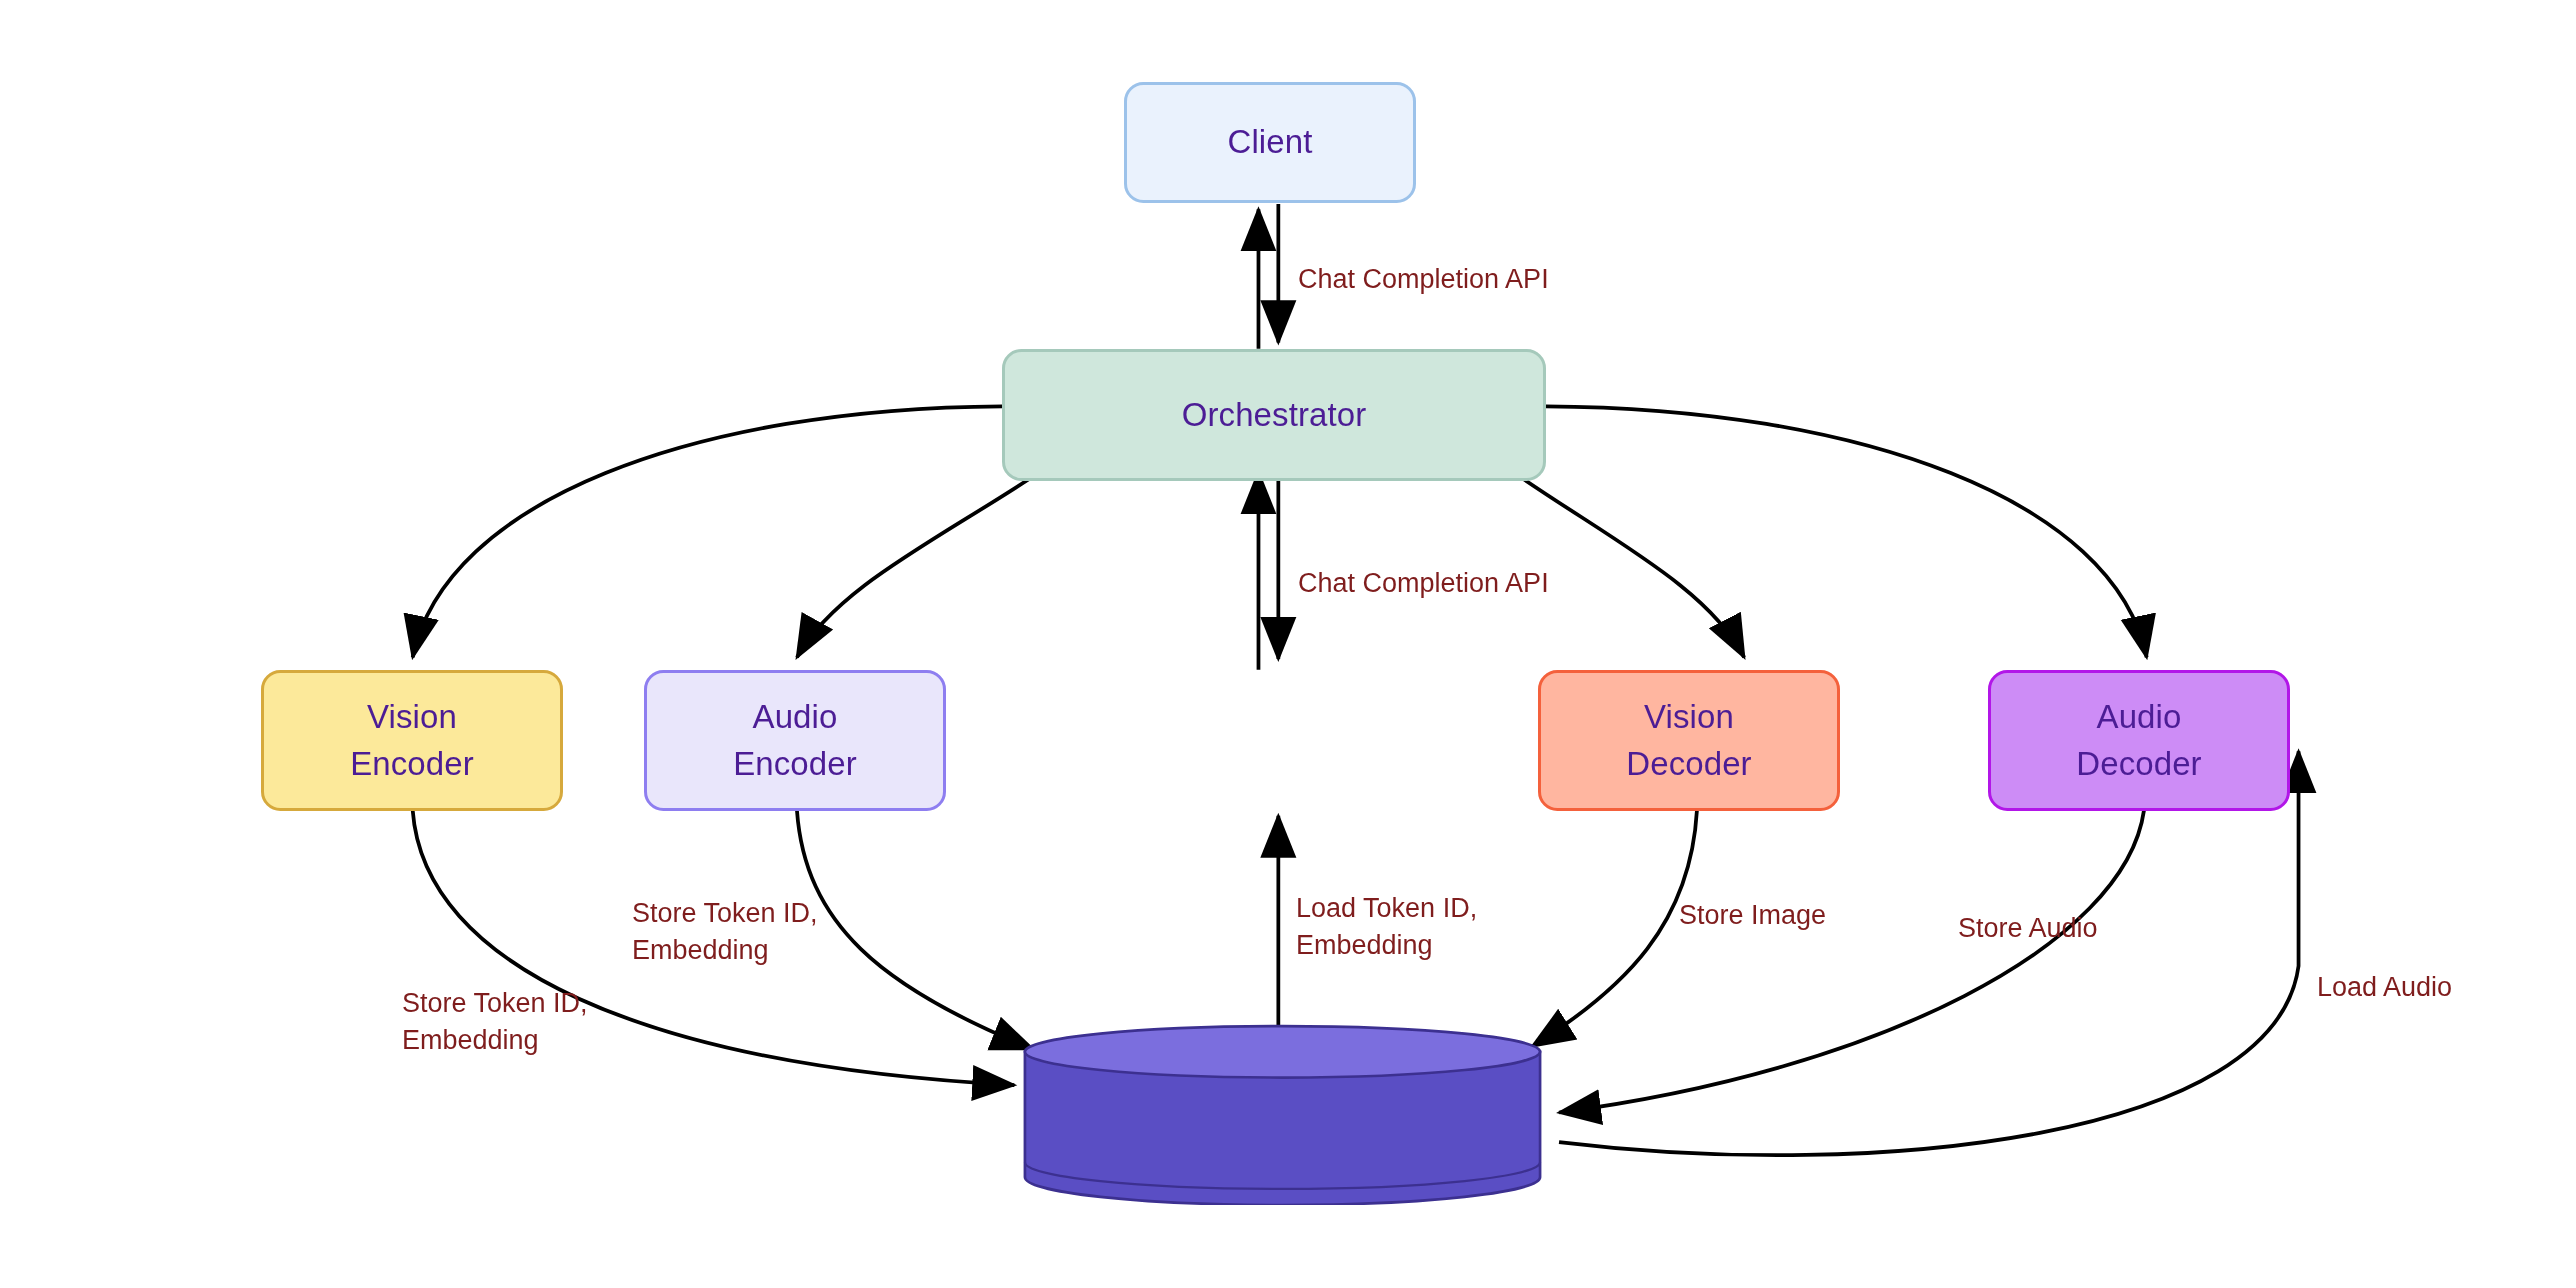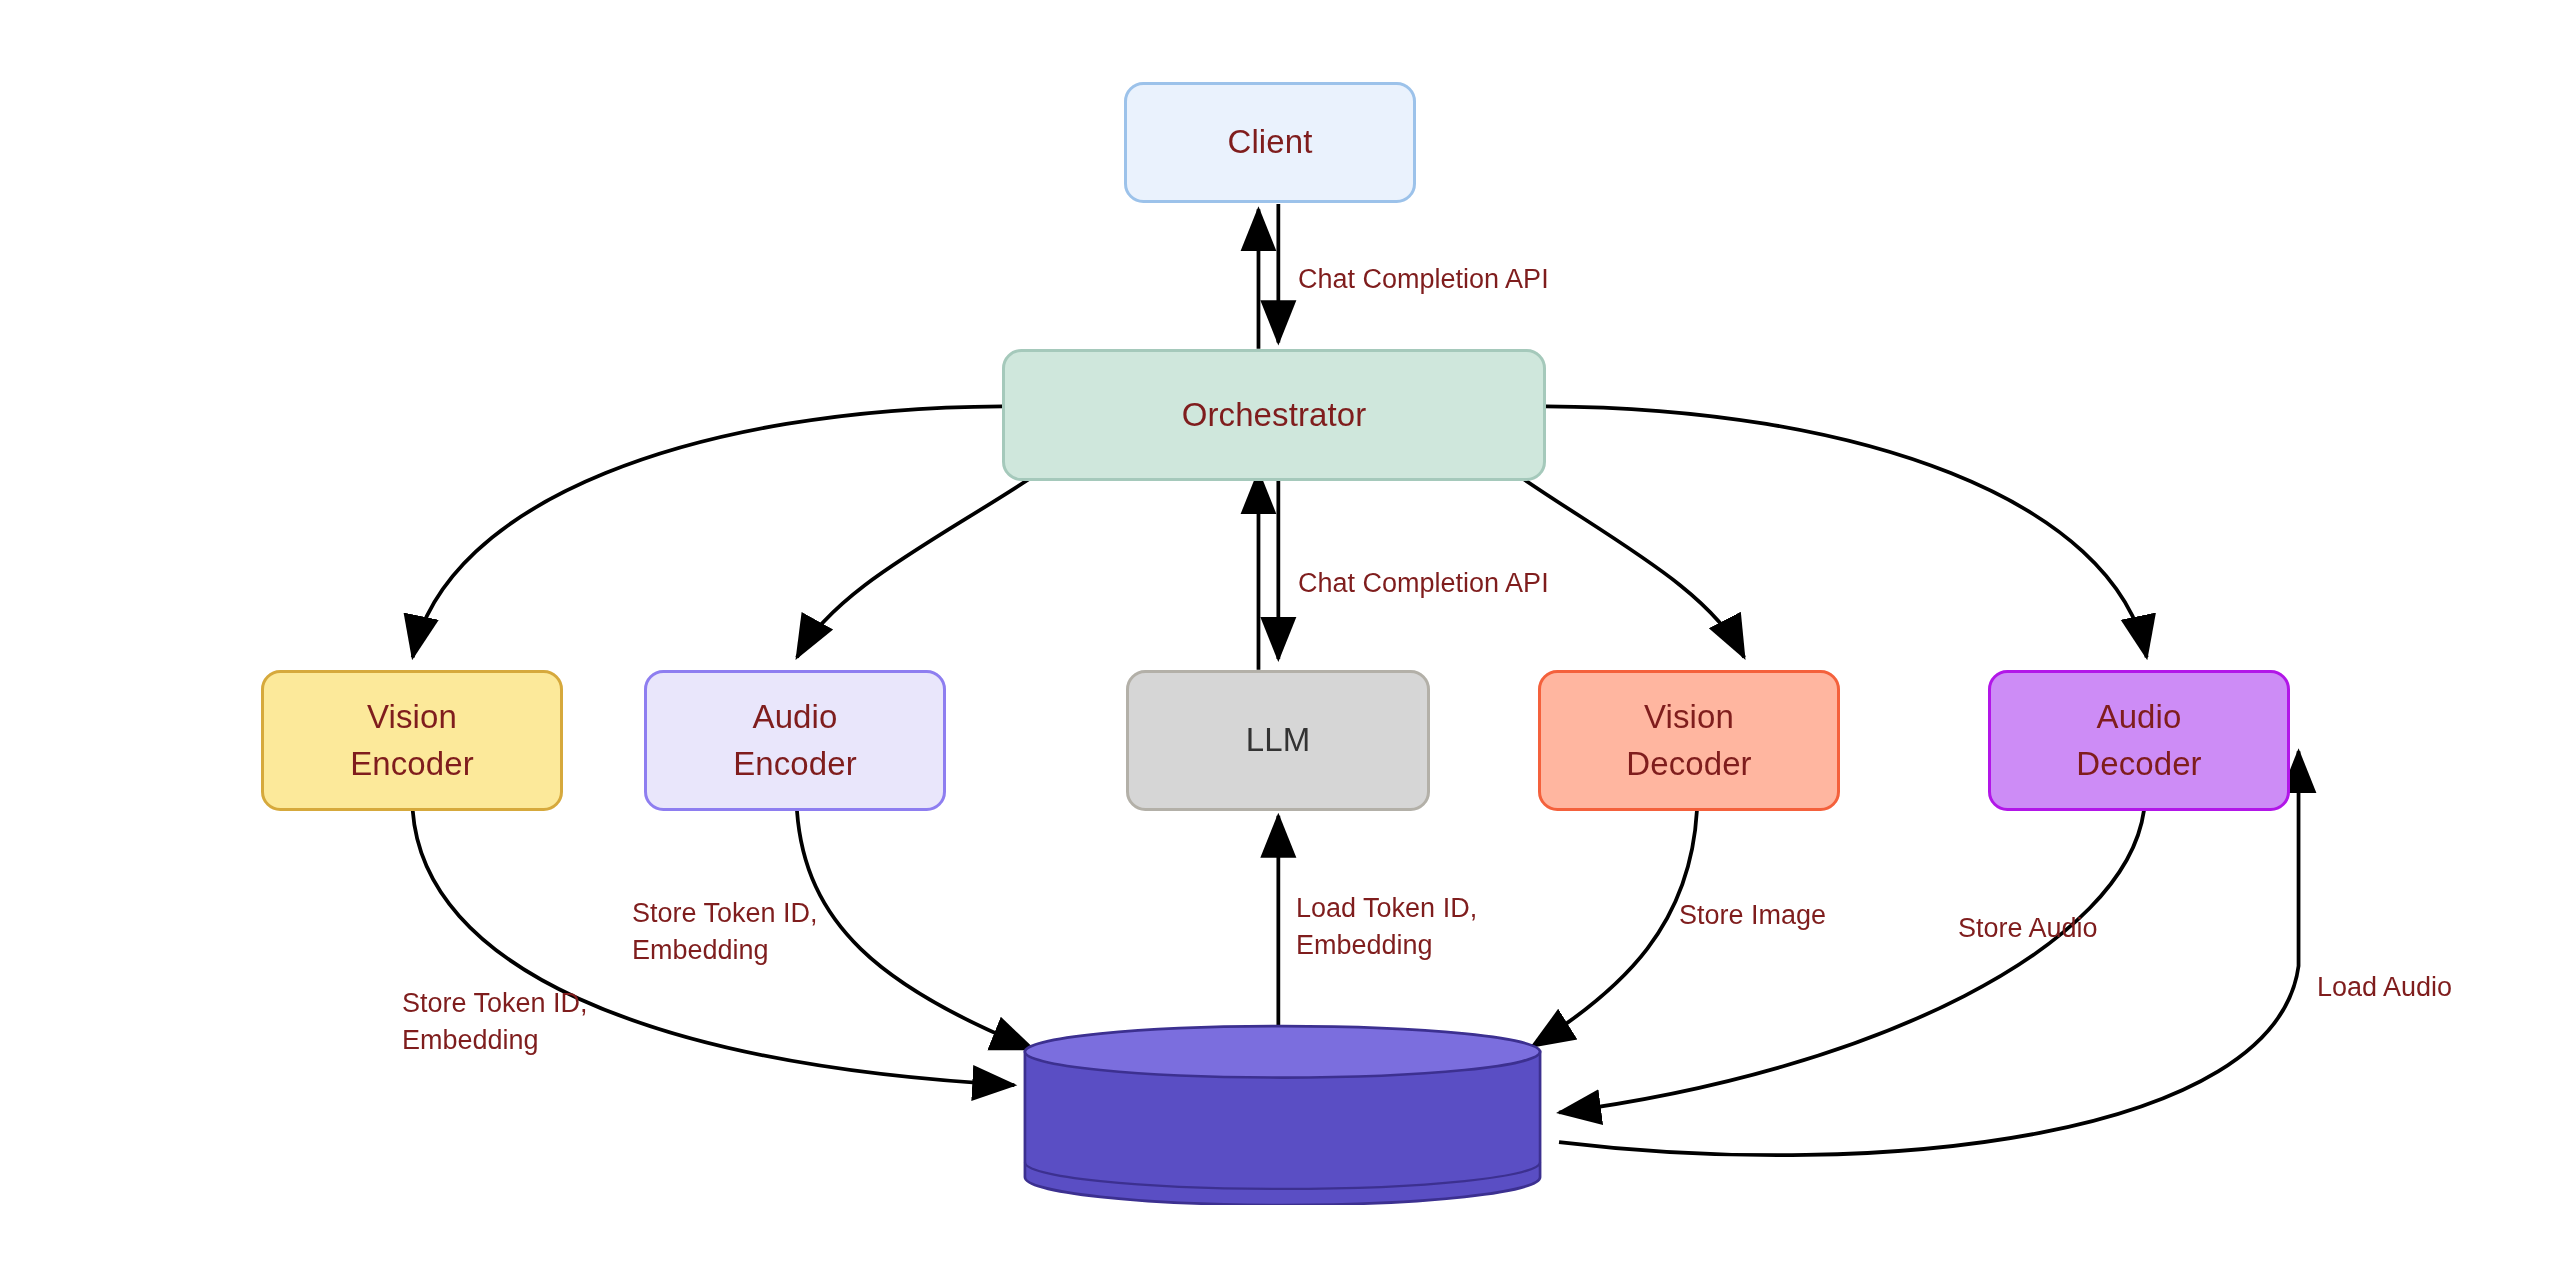--- a/index.html
+++ b/index.html
@@ -32,21 +32,21 @@
     justify-content: center;
     text-align: center;
     border-radius: 19.3px;
     border-style: solid;
     border-width: 3.2px;
     z-index: 3;
   }
   .node .label {
     font-size: 33px;
     line-height: 1.42;
-    color: #7f1d1d;
+    color: #4c1d95;
     white-space: pre-line;
     letter-spacing: 0.1px;
   }
   .edge-label {
     position: absolute;
     font-size: 27px;
     line-height: 1.36;
     color: #7f1d1d;
     white-space: pre-line;
     z-index: 4;
@@ -120,24 +120,20 @@
     <span class="label">Vision
 Encoder</span>
   </div>
 
   <div class="node" style="left:644px; top:670px; width:302px; height:141px;
               background:#e9e6fb; border-color:#8e7ef0;">
     <span class="label">Audio
 Encoder</span>
   </div>
 
-  <div class="node" style="left:1126px; top:670px; width:304px; height:141px;
-              background:#d6d6d6; border-color:#b3b0a8;">
-    <span class="label" style="color:#333333;">LLM</span>
-  </div>
 
   <div class="node" style="left:1538px; top:670px; width:302px; height:141px;
               background:#ffb6a0; border-color:#f4613c;">
     <span class="label">Vision
 Decoder</span>
   </div>
 
   <div class="node" style="left:1988px; top:670px; width:302px; height:141px;
               background:#cd8cf6; border-color:#b216e8;">
     <span class="label">Audio

